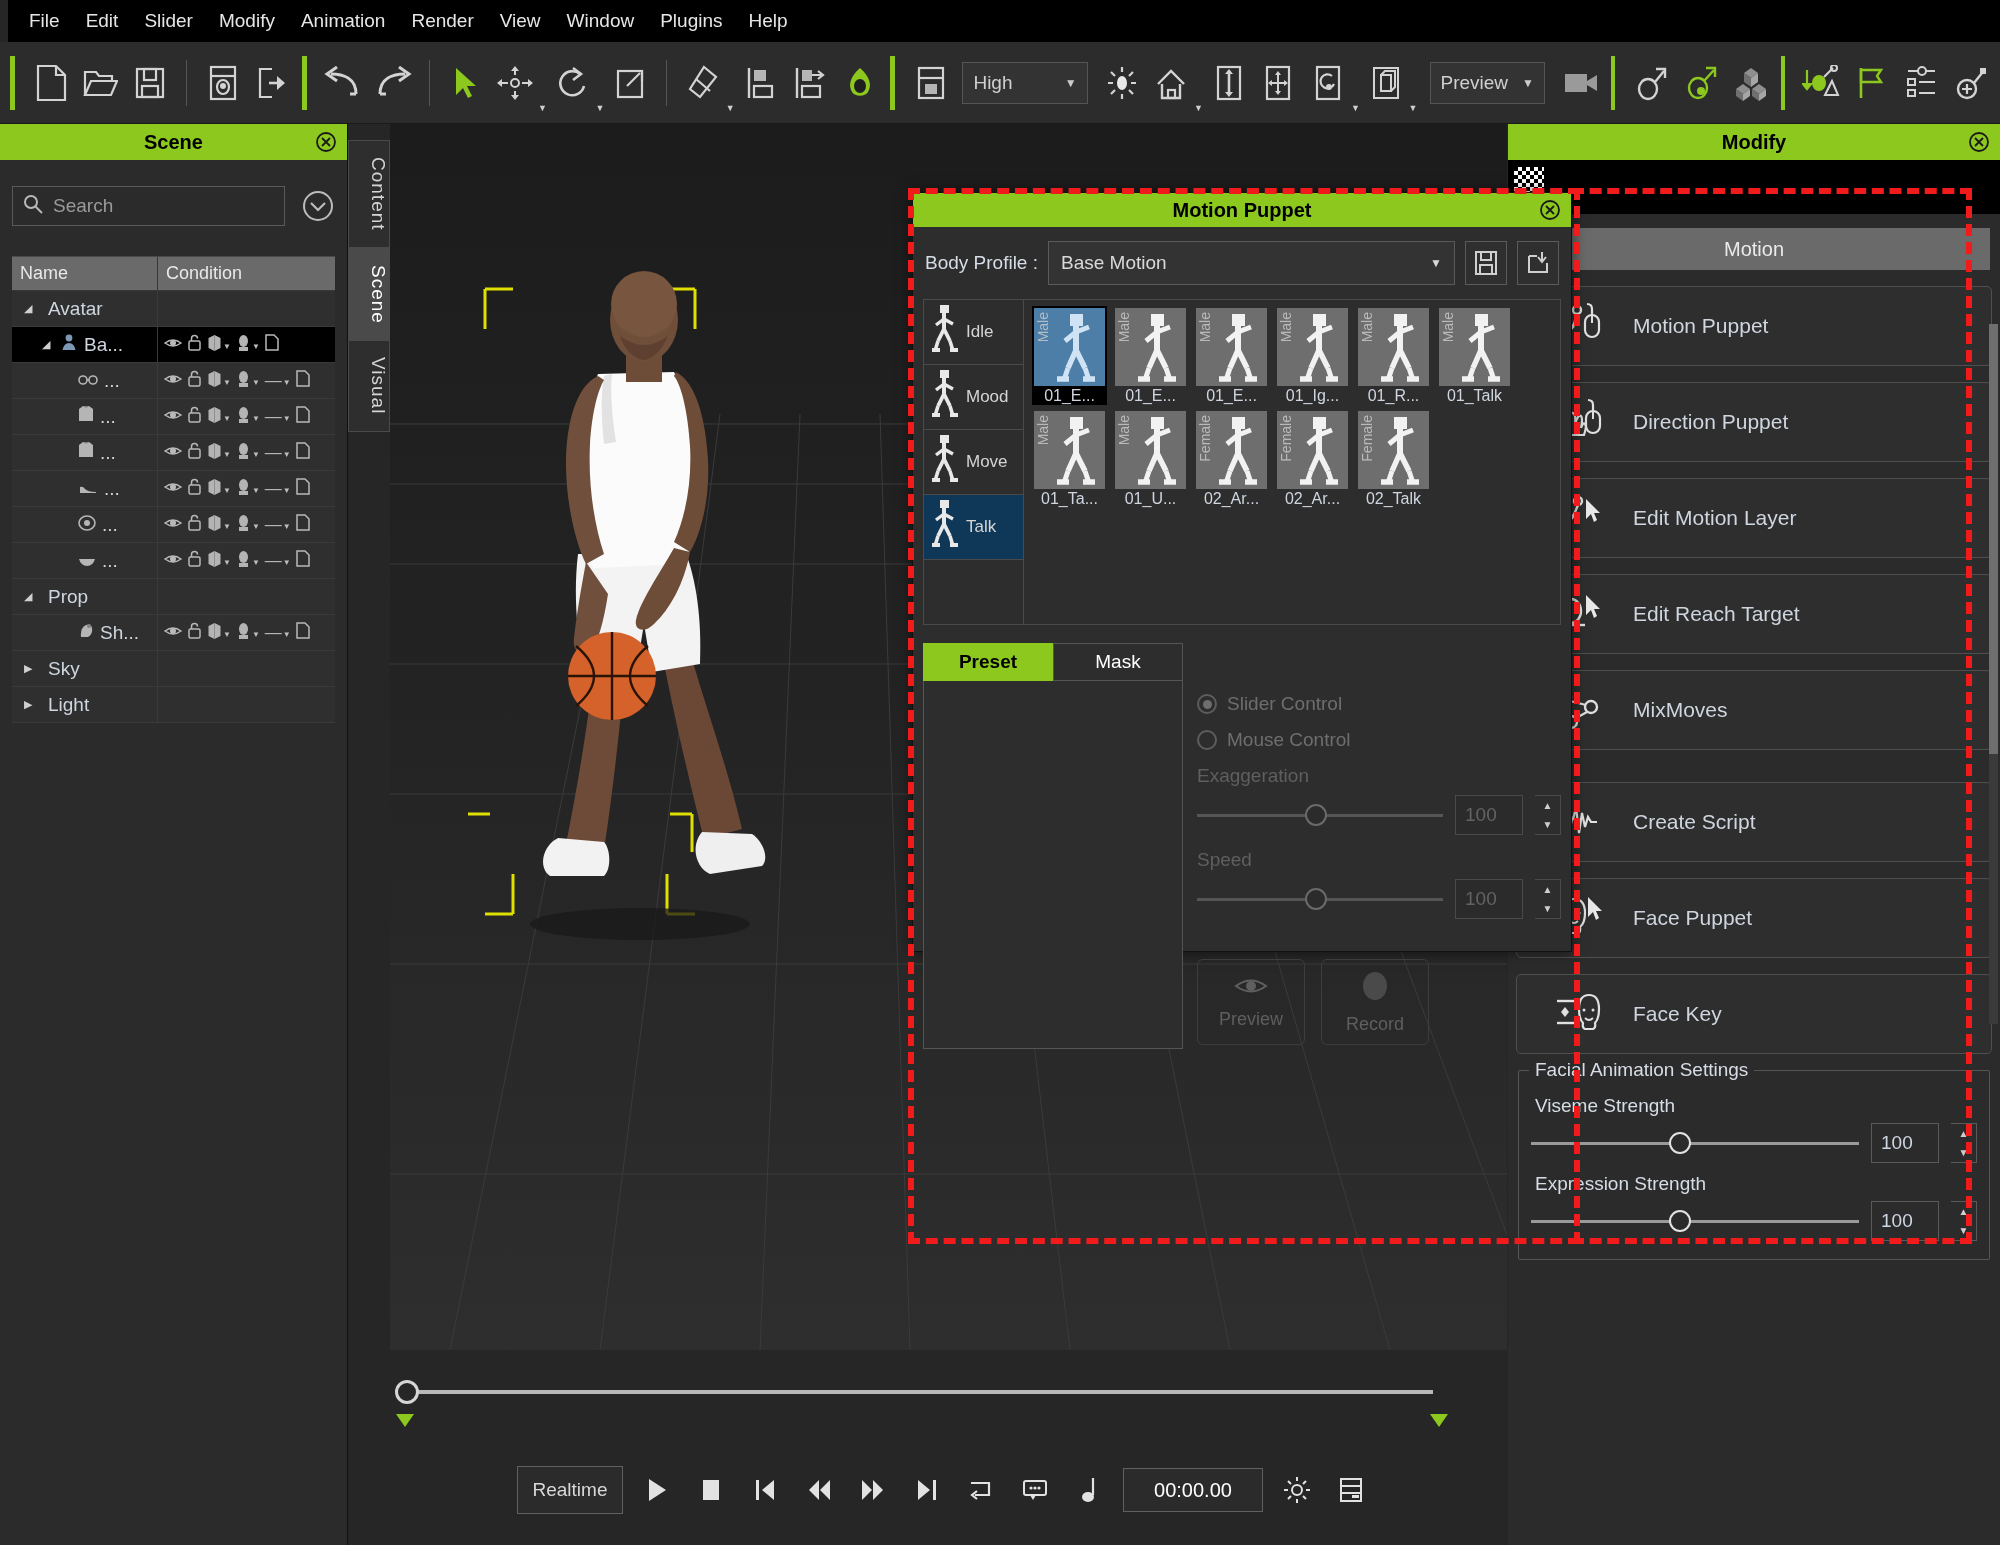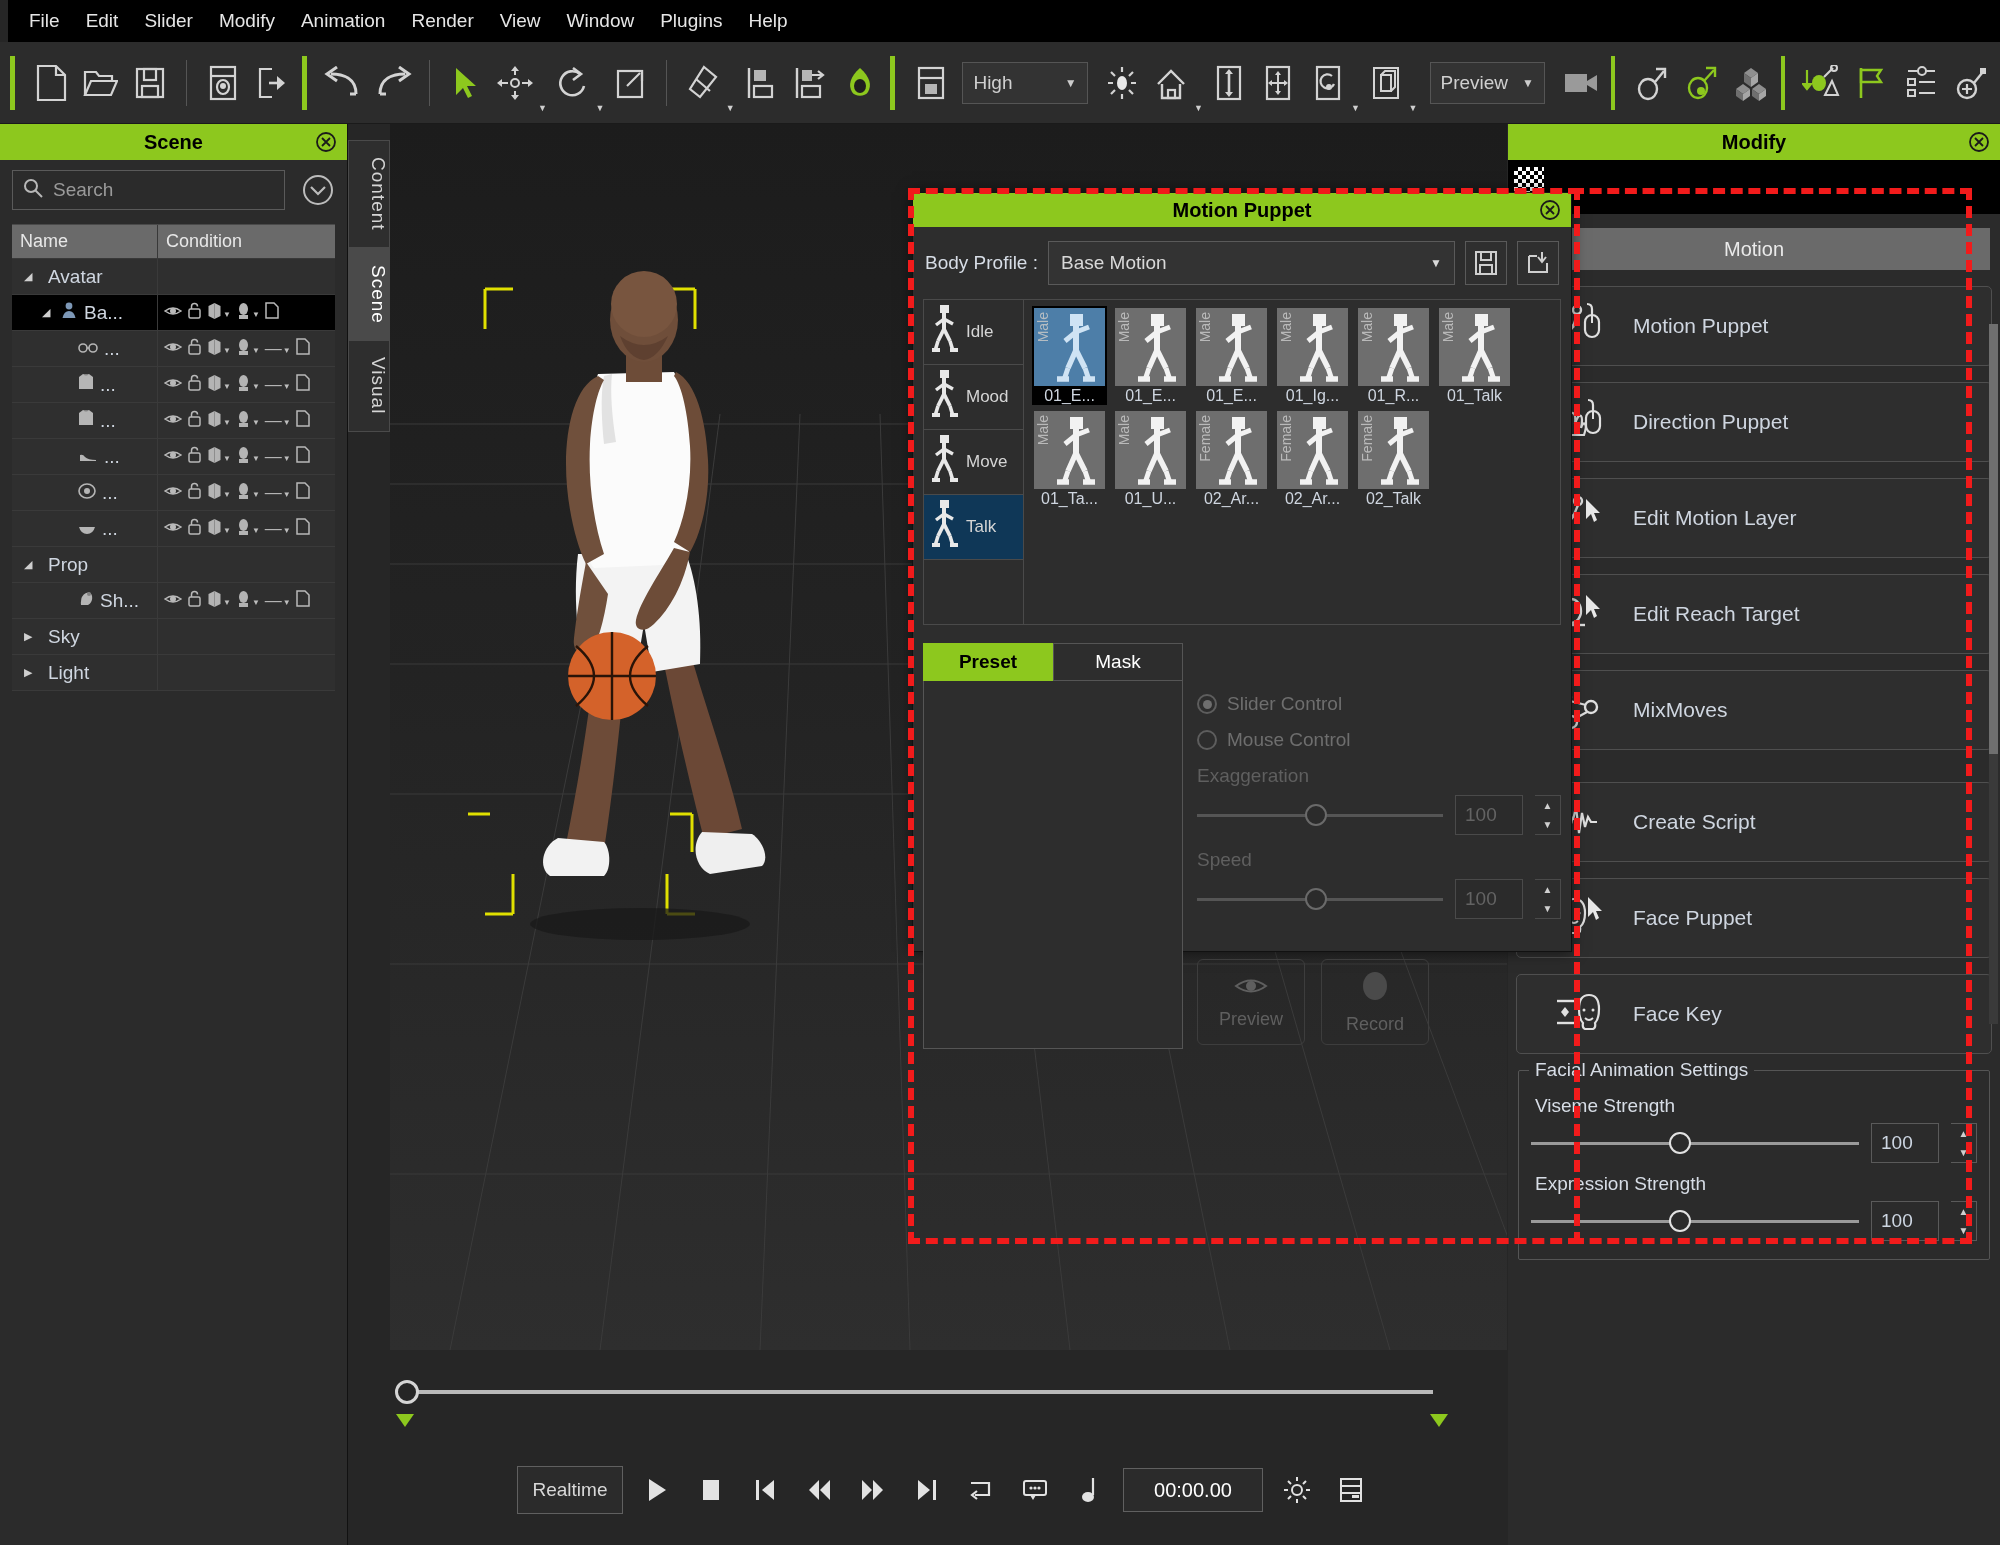--- a/index.html
+++ b/index.html
@@ -26,21 +26,21 @@
      justify-content:space-between; padding:0 10px; color:#d0d0d0; font-size:19px; cursor:pointer;}
   .combo .cb-arrow { font-size:12px; color:#ccc; }
 
   
   .scene-panel { position:absolute; left:0; top:124px; width:348px; height:1421px;
      background:#2b2b2b; border-right:1px solid #111; }
   .panel-head { height:36px; background:#8dc81e; display:flex; align-items:center;
      justify-content:center; position:relative; }
   .panel-head .ttl { color:#000; font-size:20px; font-weight:bold; }
   .panel-head .xbtn { position:absolute; right:10px; top:7px; width:22px; height:22px; cursor:pointer; }
-  .search-row { display:flex; align-items:center; gap:16px; padding:10px 12px; }
+  .search-row { display:flex; align-items:center; gap:16px; padding:26px 12px; }
   .search-box { flex:1; height:40px; background:#2b2b2b; border:1px solid #5a5a5a;
      display:flex; align-items:center; gap:10px; padding:0 10px; }
   .search-box input { background:transparent; border:none; outline:none; color:#ccc;
      font-size:19px; width:100%; font-family:"Liberation Sans", sans-serif;}
   .search-box input::placeholder { color:#9a9a9a; }
   .circle-btn { width:34px; height:34px; cursor:pointer; }
   .tree { margin:4px 12px 0 12px; border-top:1px solid #4a4a4a; }
   .tree-head { display:flex; height:34px; background:#6a6a6a; border-bottom:1px solid #383838;}
   .tree-head div { font-size:18px; color:#e8e8e8; display:flex; align-items:center; padding-left:8px;}
   .c-name { width:146px; border-right:1px solid #383838; }

